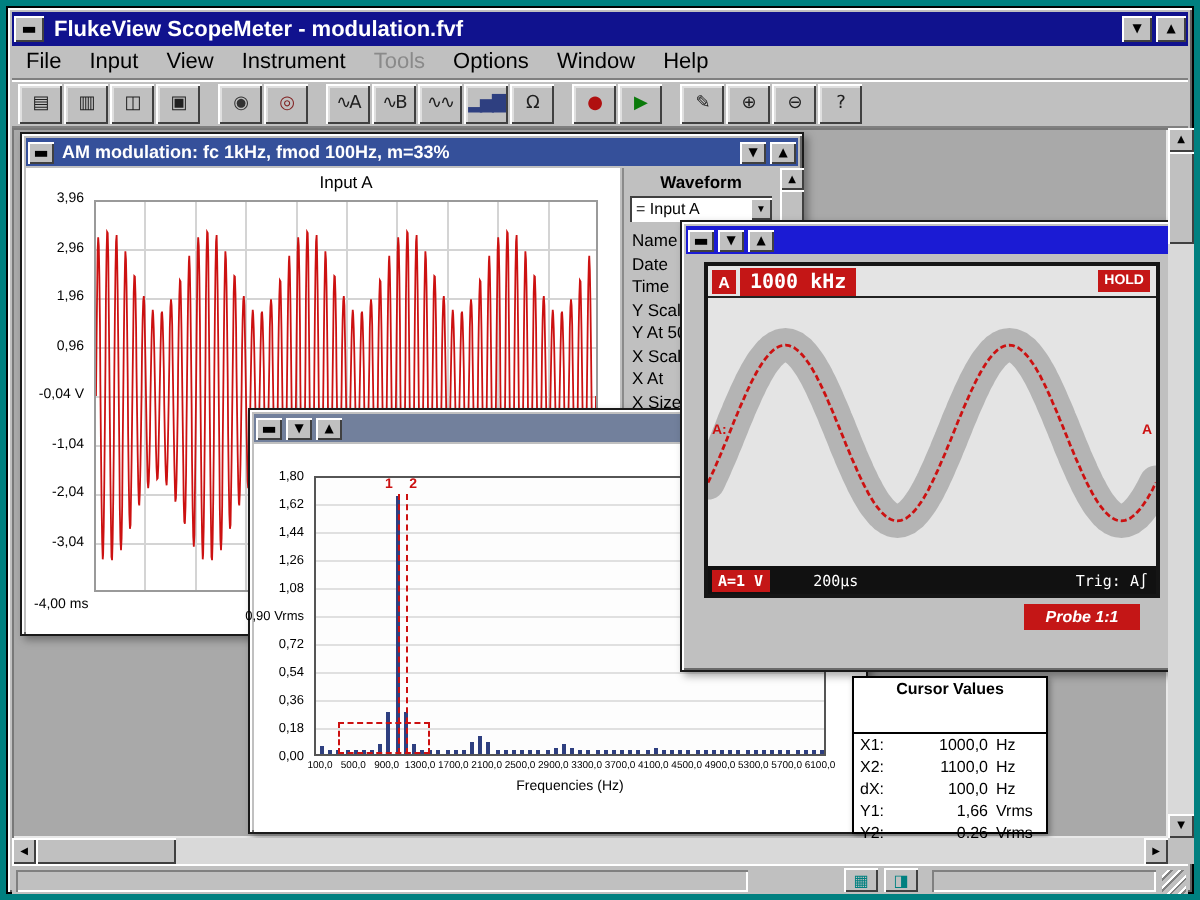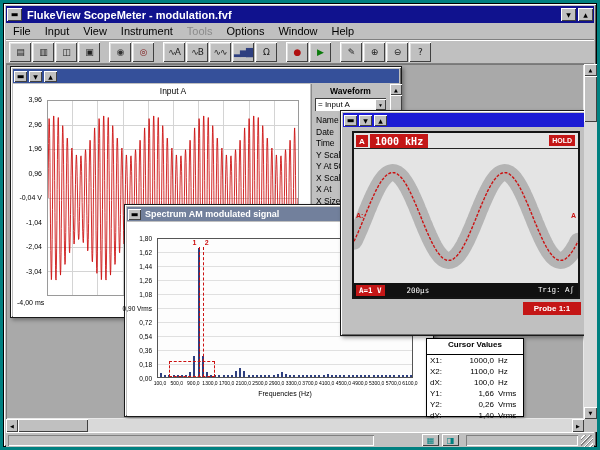--- a/index.html
+++ b/index.html
@@ -128,31 +128,31 @@
   #scope-wave { position:absolute; left:0; top:17px; right:0; height:133px; }
   #scope-svg { position:absolute; left:0; top:0; width:100%; height:100%; }
   .sc-lmark { position:absolute; left:2px; top:calc(50% - 5px); color:var(--trace-red,#cc1111); font-size:7px; font-weight:bold; }
   .sc-rmark { position:absolute; right:2px; top:calc(50% - 5px); color:var(--trace-red,#cc1111); font-size:7px; font-weight:bold; }
   #scope-bottom { position:absolute; left:0; bottom:0; right:0; height:14px; background:#111;
                   display:flex; align-items:center; color:#fff;
                   font-family:"DejaVu Sans Mono",monospace; font-size:7.5px; }
   .sc-range { background:var(--scope-red,#c41616); color:#fff; height:11px; margin-left:2px; padding:0 3px;
               display:flex; align-items:center; font-weight:bold; }
   .sc-tb { margin-left:22px; }
-  .sc-trig { margin-left:auto; margin-right:4px;font-family:Liberation Mono, monospace; }
-  #probe { position:absolute; right:12px; top:191px; width:58px; height:13px; background:var(--scope-red,#c41616);
-           color:#fff; font-size:8px; font-weight:bold; display:flex; align-items:center; justify-content:center; }
+  .sc-trig { margin-left:auto; margin-right:4px; }
+  #probe { position:absolute; right:23px; top:191px; width:58px; height:13px; background:var(--scope-red,#c41616);
+           color:#fff; font-size:8px; font-weight:bold; display:flex; align-items:center; justify-content:center;font-style:italic; }
   #scope-caption { position:absolute; left:3px; top:206px; right:3px; height:17px; background:#f4f4f4;
            display:flex; align-items:center; padding-left:6px;
            font-family:"DejaVu Sans Mono",monospace; font-size:10px; font-weight:bold; color:#000; }
 
   
   #cursorbox { position:absolute; left:420px; top:274px; width:98px; height:79px; background:#fff;
                border:1px solid #000; box-shadow:1px 1px 3px rgba(0,0,0,.35); z-index:4; }
-  #cv-title { height:16px; border-bottom:1px solid #000; text-align:center; font-size:8px; font-weight:bold; line-height:12px; }
+  #cv-title { height:28px; border-bottom:1px solid #000; text-align:center; font-size:8px; font-weight:bold; line-height:12px; }
   .cv-row { display:flex; align-items:center; height:11px; font-size:8px; padding:0 3px; }
   .cv-label { width:16px; }
   .cv-value { flex:1; text-align:right; }
   .cv-unit { width:26px; text-align:left; padding-left:4px; }
 
   
   #mdi-vscroll { position:absolute; left:580px; top:60px; width:13px; height:355px; background:#d9d9d9; }
   #mdi-vscroll .up { left:0; top:0; width:13px; height:12px; }
   #mdi-vscroll .down { left:0; bottom:0; width:13px; height:12px; }
   #mdi-vscroll .sb-thumb { left:0; top:12px; width:13px; height:46px; }
@@ -228,20 +228,21 @@
         <button class="tb-btn">?</button>
       </div>
 
   <div id="mdi">
 
     <div id="w1" class="child">
       <div class="ctitle t-wave">
         <div class="cbox">
               <span>▬</span>
             </div>
+        <span class="title-text">AM modulation: fc 1kHz, fmod 100Hz, m=33%</span>
         <div class="cbtn">
               <span>▼</span>
             </div>
         <div class="cbtn">
               <span>▲</span>
             </div>
       </div>
       <div id="w1-white">
         <span id="w1-plot-title">Input A</span>
         <div id="wf-yticks">
@@ -292,21 +293,20 @@
             </div>
       </div>
     </div>
 
 
     <div id="w2" class="child">
       <div class="ctitle t-inactive">
         <div class="cbox">
               <span>▬</span>
             </div>
-        <span class="title-text">Spectrum AM modulated signal</span>
         <div class="cbtn">
               <span>▼</span>
             </div>
         <div class="cbtn">
               <span>▲</span>
             </div>
       </div>
       <div id="w2-white">
         <span id="w2-plot-title">Input A</span>
         <div id="sp-yticks">

